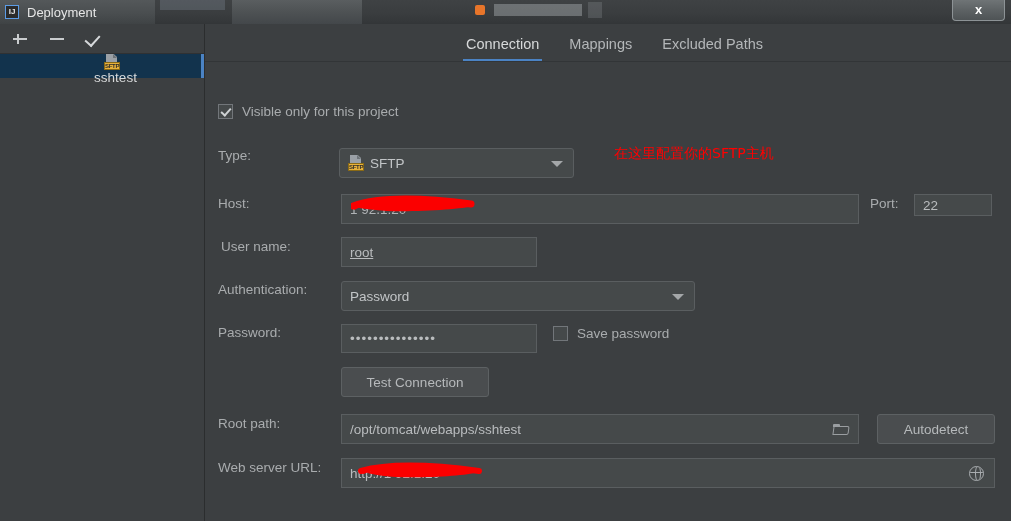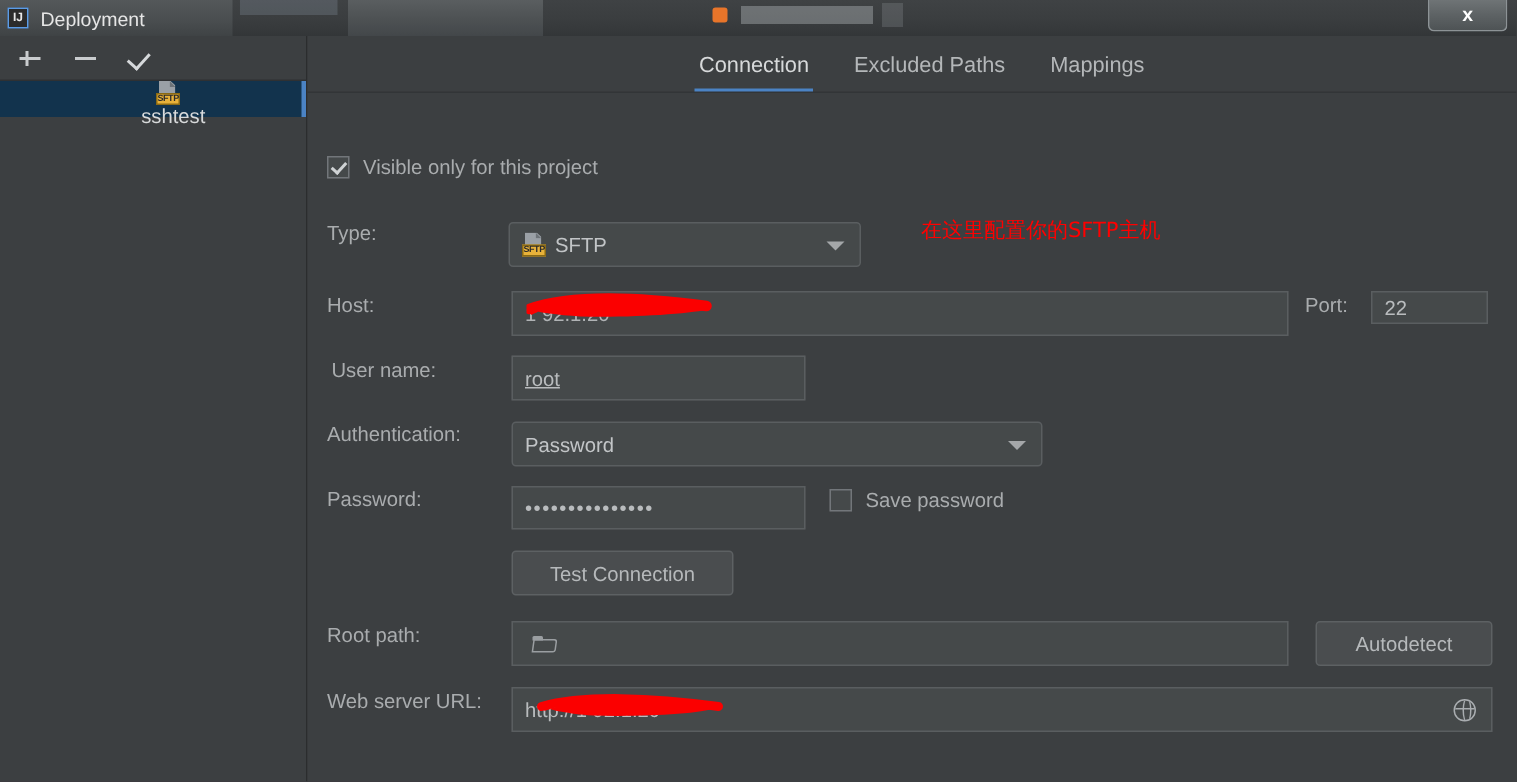--- a/index.html
+++ b/index.html
@@ -469,22 +469,22 @@
         <span>sshtest</span>
         <div class="sel-accent"></div>
       </div>
     </div>
   </div>
 
   <div class="main">
 
     <div class="tabs">
       <div class="tab active">Connection</div>
+      <div class="tab">Mappings</div>
       <div class="tab">Excluded Paths</div>
-      <div class="tab">Mappings</div>
       <div class="tabs-underline"></div>
     </div>
 
     <div class="form">
 
       <div class="row" style="left:13px; top:42px;">
         <div class="cbx checked"></div>
         <div class="cbx-label">Visible only for this project</div>
       </div>
 
@@ -547,20 +547,21 @@
         <div class="cbx"></div>
         <div class="cbx-label">Save password</div>
       </div>
 
       <div class="btn" style="position:absolute; left:136px; top:305px; width:148px;">Test Connection</div>
 
       <div class="row" style="left:13px; top:354px;">
         <div class="lbl">Root path:</div>
       </div>
       <div class="field" style="position:absolute; left:136px; top:352px; width:518px; height:30px; padding-right:0;">
+        <span style="flex:1;">/opt/tomcat/webapps/sshtest</span>
         <div class="icon-btn" style="margin-right:4px;">
           <div class="folder-ic"></div>
         </div>
       </div>
       <div class="btn" style="position:absolute; left:672px; top:352px; width:118px;">Autodetect</div>
 
       <div class="row" style="left:13px; top:398px;">
         <div class="lbl">Web server URL:</div>
       </div>
       <div class="field" style="position:absolute; left:136px; top:396px; width:654px; height:30px; padding-right:0;">

